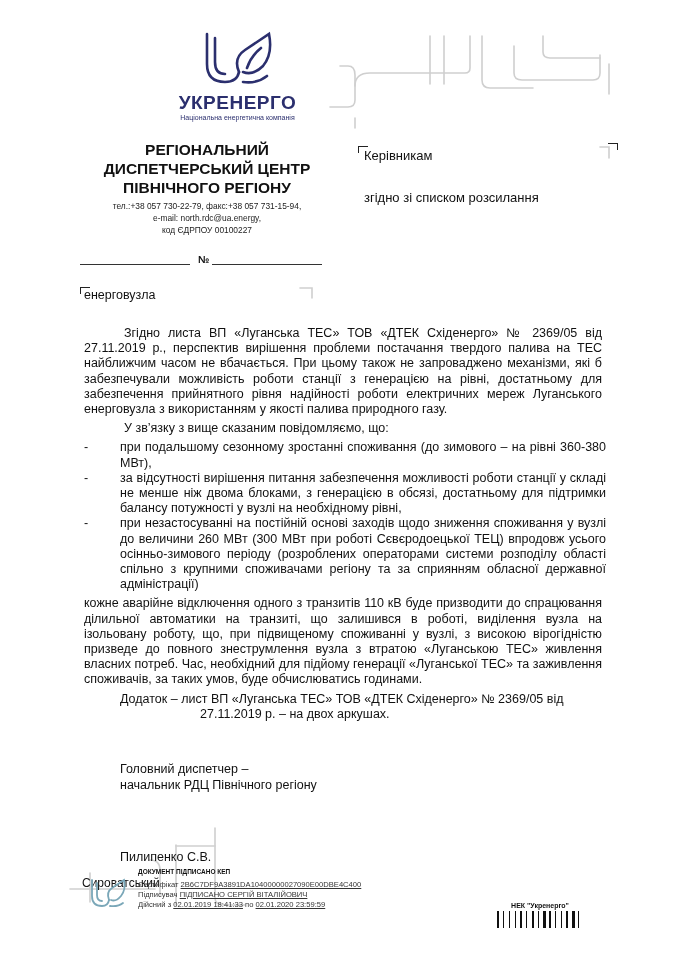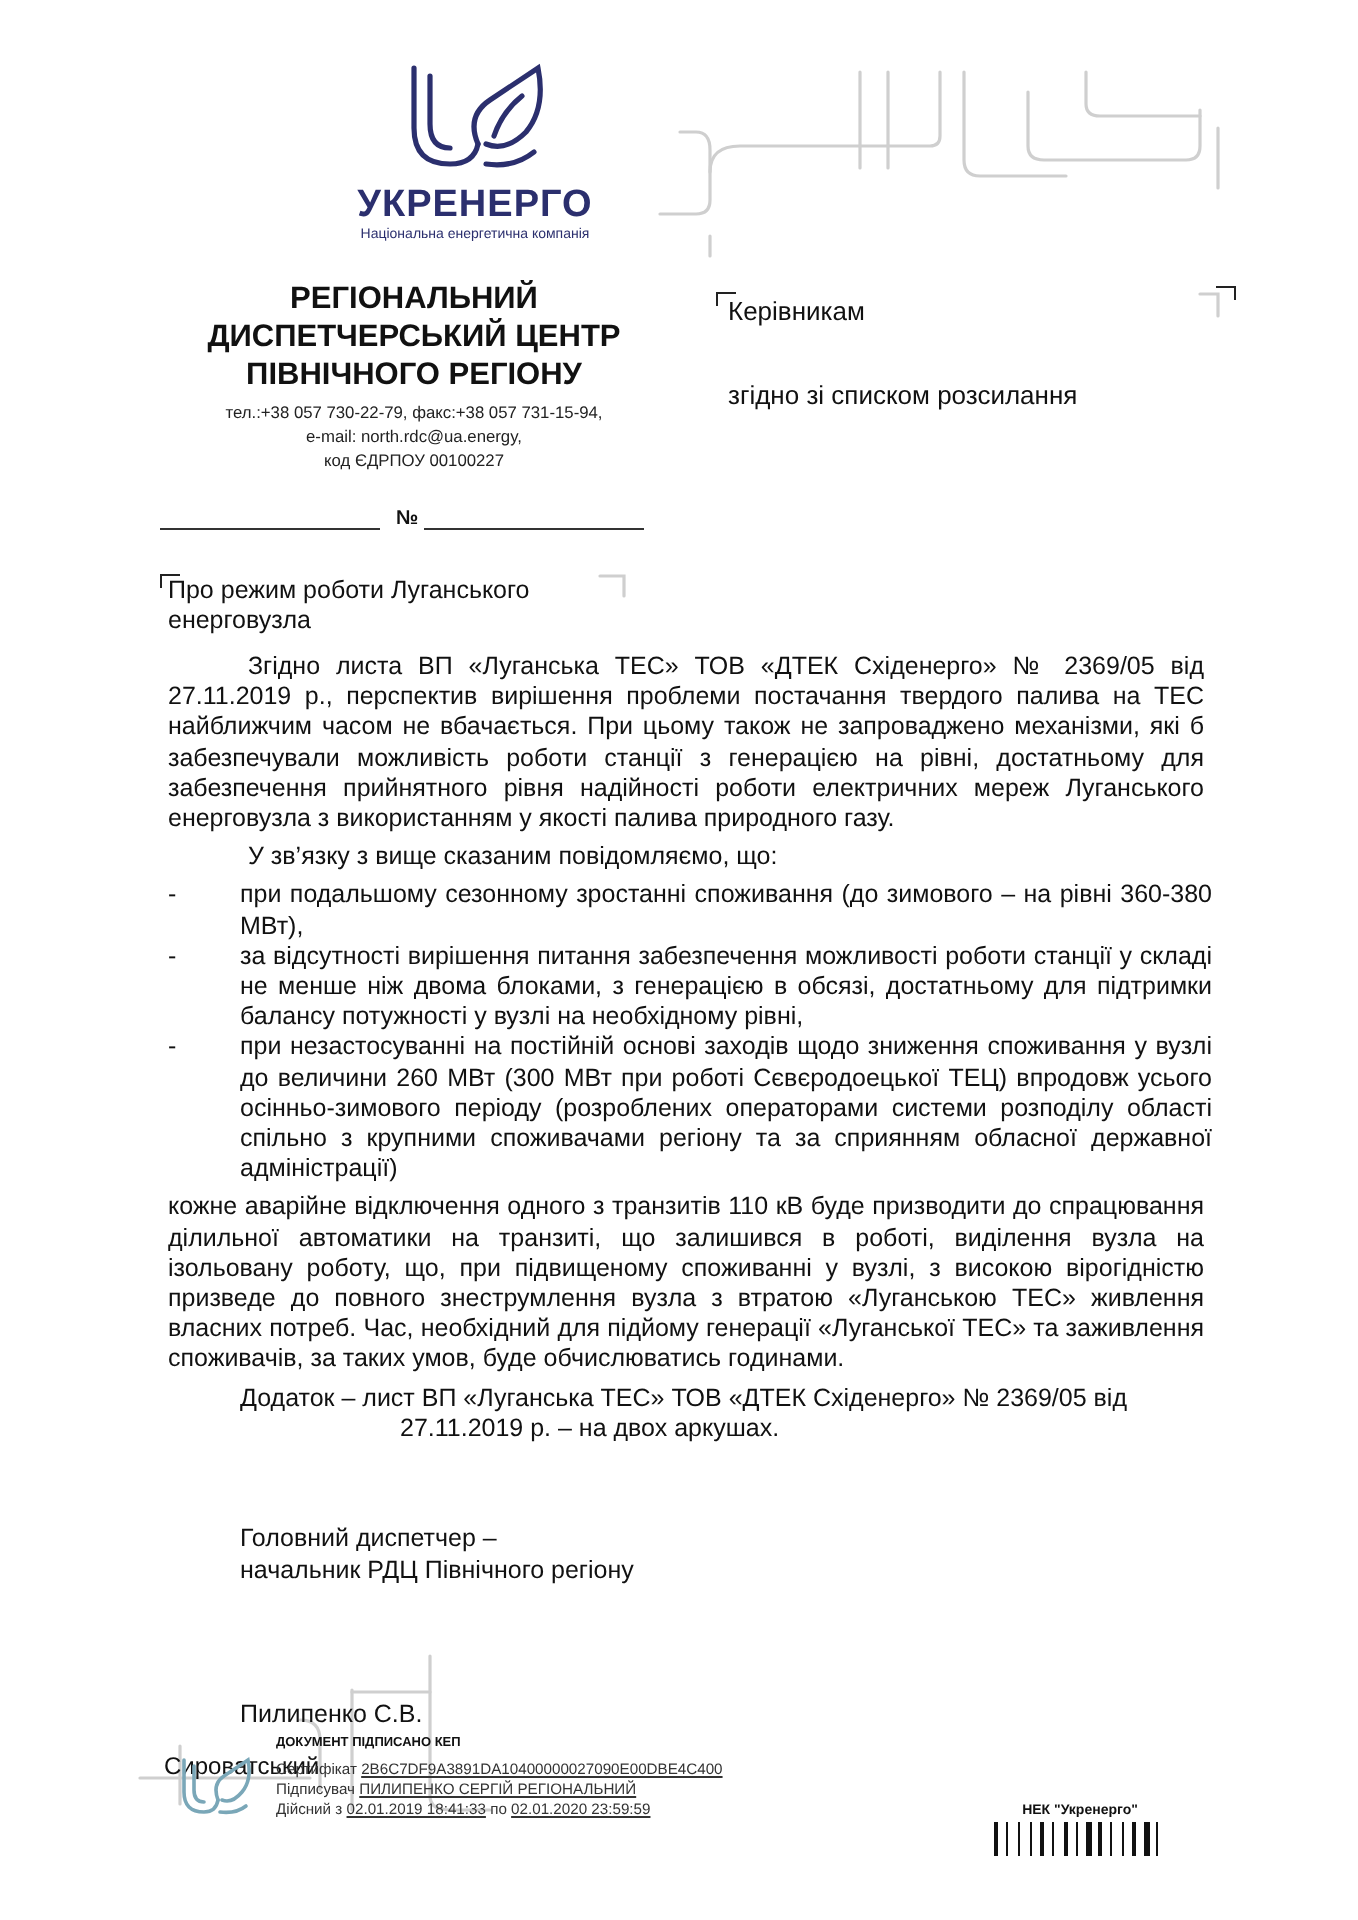--- a/index.html
+++ b/index.html
@@ -124,21 +124,20 @@
 
 <div class="abs recipient">
   <div class="corner-tl" style="left:0; top:-2px;"></div>
   <div class="corner-tr" style="left:250px; top:-5px;"></div>
   <div class="r1">Керівникам</div>
   <div class="r2">згідно зі списком розсилання</div>
 </div>
 
 <div class="abs subject">
   <div class="corner-tl" style="left:-4px; top:-1px;"></div>
-  <div>Про режим роботи Луганського</div>
   <div>енерговузла</div>
 </div>
 
 <div class="abs body-text">
   <p class="indent">Згідно листа ВП «Луганська ТЕС» ТОВ «ДТЕК Східенерго» № 2369/05 від 27.11.2019 р., перспектив вирішення проблеми постачання твердого палива на ТЕС найближчим часом не вбачається. При цьому також не запроваджено механізми, які б забезпечували можливість роботи станції з генерацією на рівні, достатньому для забезпечення прийнятного рівня надійності роботи електричних мереж Луганського енерговузла з використанням у якості палива природного газу.</p>
   <p class="indent">У зв’язку з вище сказаним повідомляємо, що:</p>
   <ul class="bullets">
     <li><span class="dash">-</span><span>при подальшому сезонному зростанні споживання (до зимового – на рівні 360-380 МВт),</span></li>
     <li><span class="dash">-</span><span>за відсутності вирішення питання забезпечення можливості роботи станції у складі не менше ніж двома блоками, з генерацією в обсязі, достатньому для підтримки балансу потужності у вузлі на необхідному рівні,</span></li>
     <li><span class="dash">-</span><span>при незастосуванні на постійній основі заходів щодо зниження споживання у вузлі до величини 260 МВт (300 МВт при роботі Сєвєродоецької ТЕЦ) впродовж усього осінньо-зимового періоду (розроблених операторами системи розподілу області спільно з крупними споживачами регіону та за сприянням обласної державної адміністрації)</span></li>
@@ -166,21 +165,21 @@
       <path d="M22 30 Q30 31 35 27"></path>
     </g>
   </svg>
   <div class="esig-head">ДОКУМЕНТ ПІДПИСАНО КЕП</div>
   <div class="esig-line" style="top:16px;">
     <span>Сертифікат</span>
     <u>2B6C7DF9A3891DA10400000027090E00DBE4C400</u>
   </div>
   <div class="esig-line" style="top:26px;">
     <span>Підписувач</span>
-    <u>ПИЛИПЕНКО СЕРГІЙ РЕГІОНАЛЬНИЙ</u>
+    <u>ПІДПИСАНО СЕРГІЙ ВІТАЛІЙОВИЧ</u>
   </div>
   <div class="esig-line" style="top:36px;">
     <span>Дійсний з</span>
     <u>02.01.2019 18:41:33</u>
     <span>по</span>
     <u>02.01.2020 23:59:59</u>
   </div>
 </div>
 
 <div class="abs stamp">

